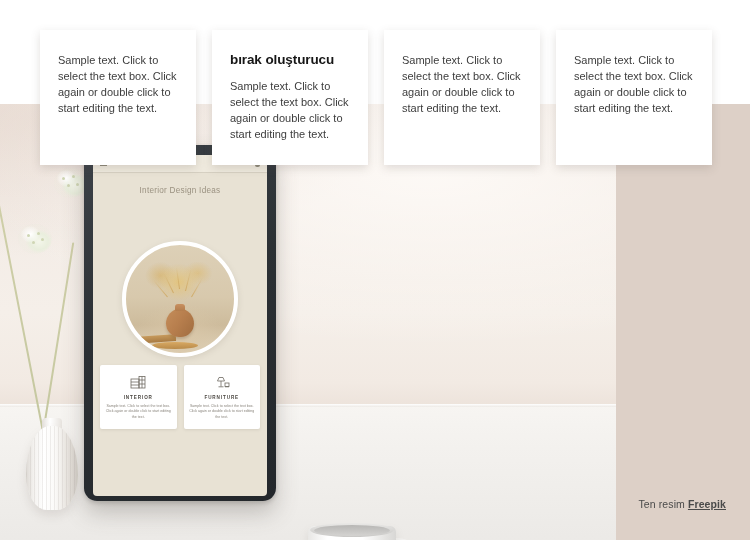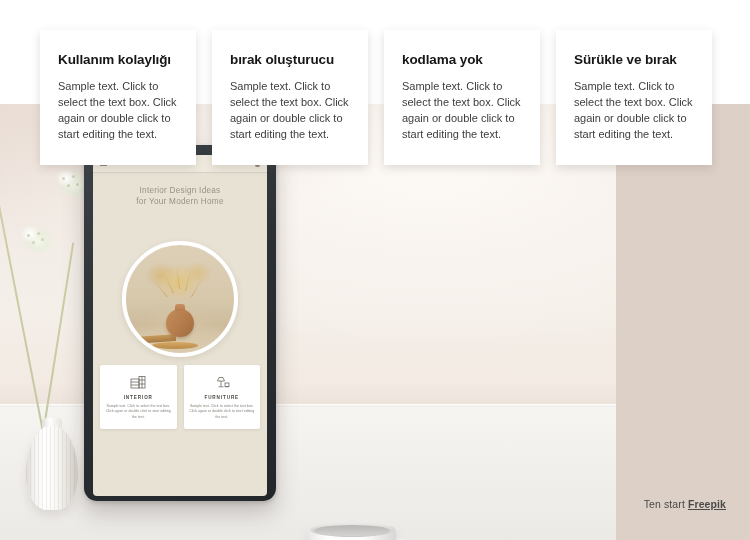--- a/index.html
+++ b/index.html
@@ -383,21 +383,20 @@
         <span class="t-hamburger">
           <i></i>
             <i></i>
             <i></i>
         </span>
         <span class="t-bag"></span>
       </div>
 
       <div class="t-hero">
         <div class="t-hero-title">Interior Design Ideas</div>
-        <div class="t-hero-title">for Your Modern Home</div>
       </div>
 
       <div class="t-circle">
         <div class="table"></div>
         <div class="grass">
           <i style="left:30px;top:18px;transform:rotate(-26deg)"></i>
           <i style="left:36px;top:14px;transform:rotate(-8deg)"></i>
           <i style="left:42px;top:16px;transform:rotate(14deg)"></i>
           <i style="left:24px;top:22px;transform:rotate(-40deg)"></i>
           <i style="left:48px;top:22px;transform:rotate(30deg)"></i>
@@ -438,38 +437,35 @@
           <div class="t-card-text">Sample text. Click to select the text box. Click again or double click to start editing the text.</div>
         </div>
 
       </div>
     </div>
   </div>
 
   <div class="cards">
 
     <div class="card">
-      <h3 class="card-title">Kullanım kolaylığı</h3>
       <p class="card-text">Sample text. Click to select the text box. Click again or double click to start editing the text.</p>
     </div>
 
     <div class="card">
       <h3 class="card-title">bırak oluşturucu</h3>
       <p class="card-text">Sample text. Click to select the text box. Click again or double click to start editing the text.</p>
     </div>
 
     <div class="card">
-      <h3 class="card-title">kodlama yok</h3>
       <p class="card-text">Sample text. Click to select the text box. Click again or double click to start editing the text.</p>
     </div>
 
     <div class="card">
-      <h3 class="card-title">Sürükle ve bırak</h3>
       <p class="card-text">Sample text. Click to select the text box. Click again or double click to start editing the text.</p>
     </div>
 
   </div>
 
   <div class="credit">
-    <span>Ten start </span><a href="#">Freepik</a>
+    <span>Ten resim </span><a href="#">Freepik</a>
   </div>
 
 </div>
 
 </body></html>

